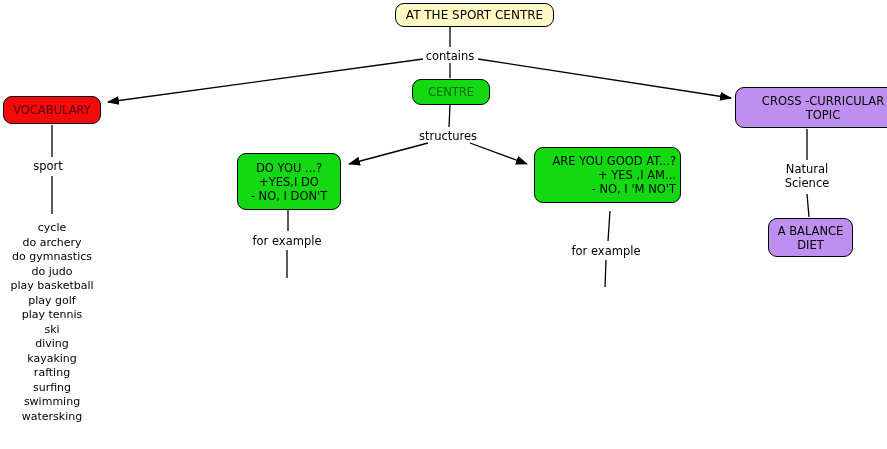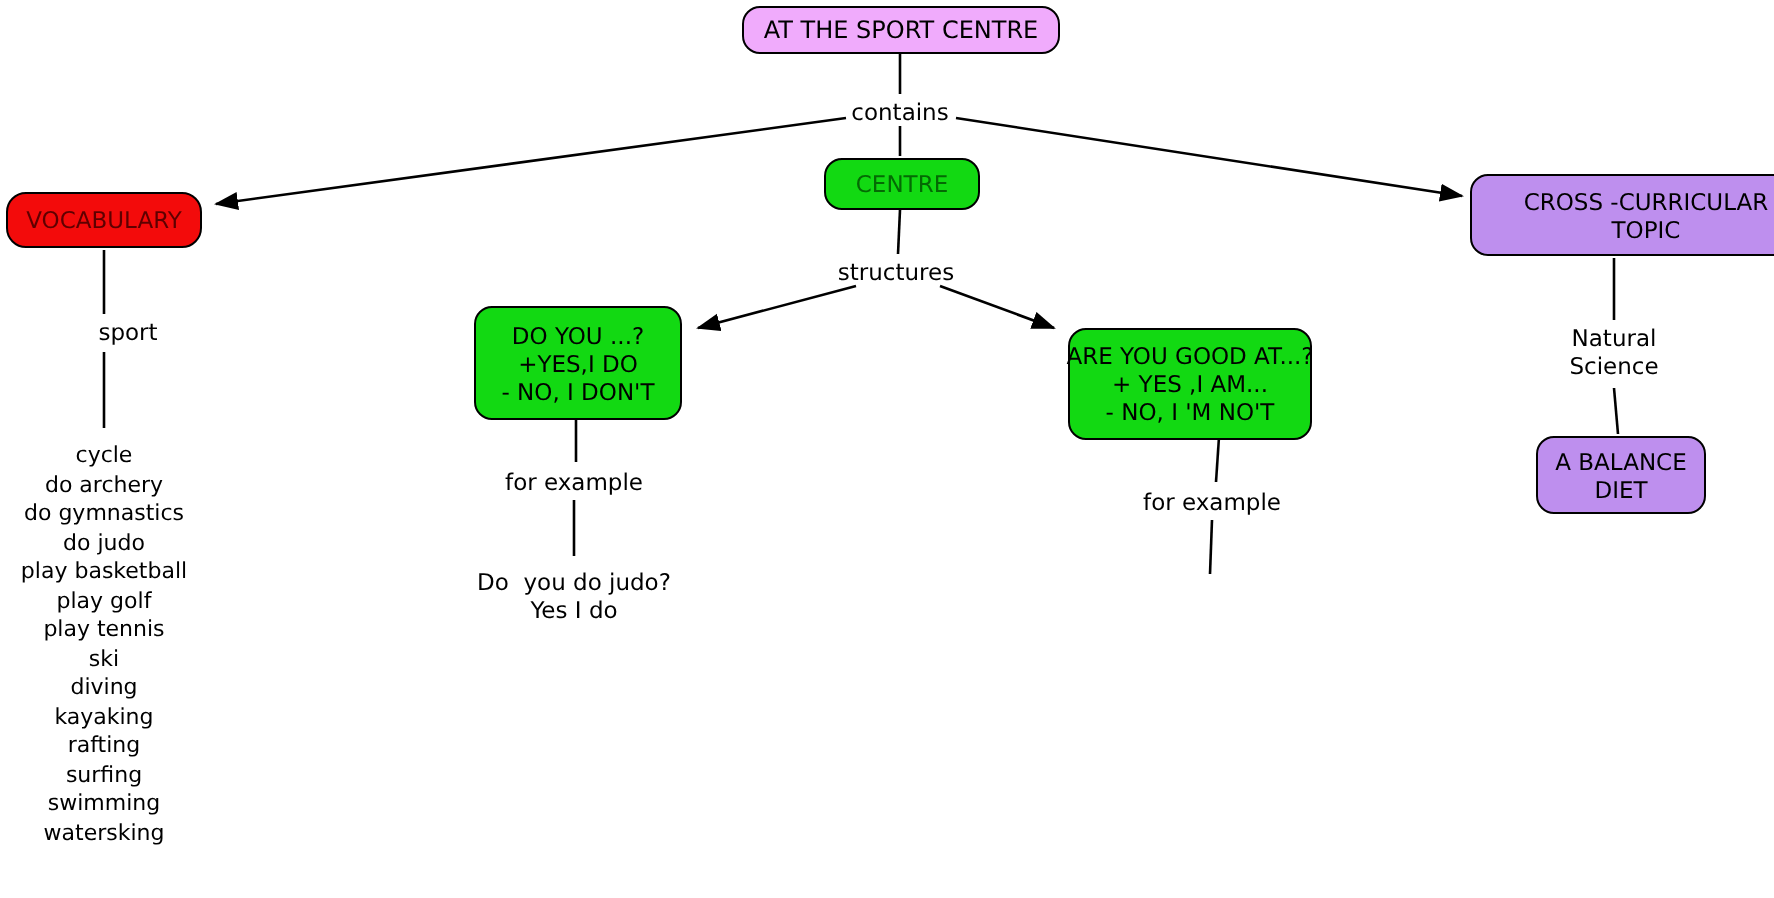--- a/index.html
+++ b/index.html
@@ -7,21 +7,21 @@
     position:relative;width:887px;height:449px;background:#ffffff;overflow:hidden;
     font-family:"DejaVu Sans","Liberation Sans",sans-serif;color:#000;
   }
   #connectors{position:absolute;left:0;top:0;width:887px;height:449px;}
   .node{
     position:absolute;display:flex;flex-direction:column;align-items:center;justify-content:center;
     border:1.6px solid #000;border-radius:9px;box-sizing:border-box;
     font-size:11.5px;line-height:14px;text-align:center;padding:1px 4px;
   }
   .node-line{white-space:nowrap;}
-  .cyan{background:#f0abfc;}
+  .cyan{background:#fef9c3;margin-left:24px;}
   .red{background:#F30B0B;color:#5E0000;}
   .green{background:#12D912;}
   .green-dktext{color:#046A04;}
   .purple{background:#BE8FEE;}
   .lbl{
     position:absolute;transform:translateX(-50%);white-space:nowrap;
     font-size:11.5px;line-height:14px;text-align:center;
   }
   .txtblock{
     position:absolute;transform:translateX(-50%);text-align:center;
@@ -73,66 +73,62 @@
 
     <line x1="807" y1="194" x2="809" y2="217" stroke="#000" stroke-width="1.3"></line>
   </svg>
 
   <div class="node cyan" style="left:371px;top:3px;width:159px;height:24px;font-size:12px;">
     <div class="node-line">AT THE SPORT CENTRE</div>
   </div>
 
   <div class="lbl" style="left:450px;top:49px;">contains</div>
 
-  <div class="node red" style="left:3px;top:96px;width:98px;height:28px;border-radius:10px;">
+  <div class="node red" style="left:3px;top:96px;width:98px;height:28px;">
     <div class="node-line">VOCABULARY</div>
   </div>
 
   <div class="node green green-dktext" style="left:412px;top:79px;width:78px;height:26px;">
     <div class="node-line">CENTRE</div>
   </div>
 
   <div class="node purple" style="left:735px;top:87px;width:176px;height:41px;">
     <div class="node-line">CROSS -CURRICULAR</div>
     <div class="node-line">TOPIC</div>
   </div>
 
   <div class="lbl" style="left:448px;top:129px;">structures</div>
 
-  <div class="lbl" style="left:64px;top:159px;">sport</div>
+  <div class="lbl" style="left:48px;top:159px;">sport</div>
 
   <div class="node green" style="left:237px;top:153px;width:104px;height:57px;">
     <div class="node-line">DO YOU ...?</div>
     <div class="node-line">+YES,I DO</div>
     <div class="node-line">- NO, I DON'T</div>
   </div>
 
-  <div class="node green" style="left:534px;top:164px;width:122px;height:56px;">
+  <div class="node green" style="left:534px;top:147px;width:147px;height:56px;align-items:flex-end;">
     <div class="node-line">ARE YOU GOOD AT...?</div>
     <div class="node-line">+ YES ,I AM...</div>
     <div class="node-line">- NO, I 'M NO'T</div>
   </div>
 
   <div class="txtblock" style="left:807px;top:162px;">
     <div>Natural</div>
     <div>Science</div>
   </div>
 
   <div class="node purple" style="left:768px;top:218px;width:85px;height:39px;">
     <div class="node-line">A BALANCE</div>
     <div class="node-line">DIET</div>
   </div>
 
   <div class="lbl" style="left:287px;top:234px;">for example</div>
   <div class="lbl" style="left:606px;top:244px;">for example</div>
 
-  <div class="txtblock" style="left:287px;top:284px;">
-    <div class="prewrap">Do  you do judo?</div>
-    <div>Yes I do</div>
-  </div>
 
   <div class="txtblock sports" style="left:52px;top:221px;">
     <div>cycle</div>
     <div>do archery</div>
     <div>do gymnastics</div>
     <div>do judo</div>
     <div>play basketball</div>
     <div>play golf</div>
     <div>play tennis</div>
     <div>ski</div>

